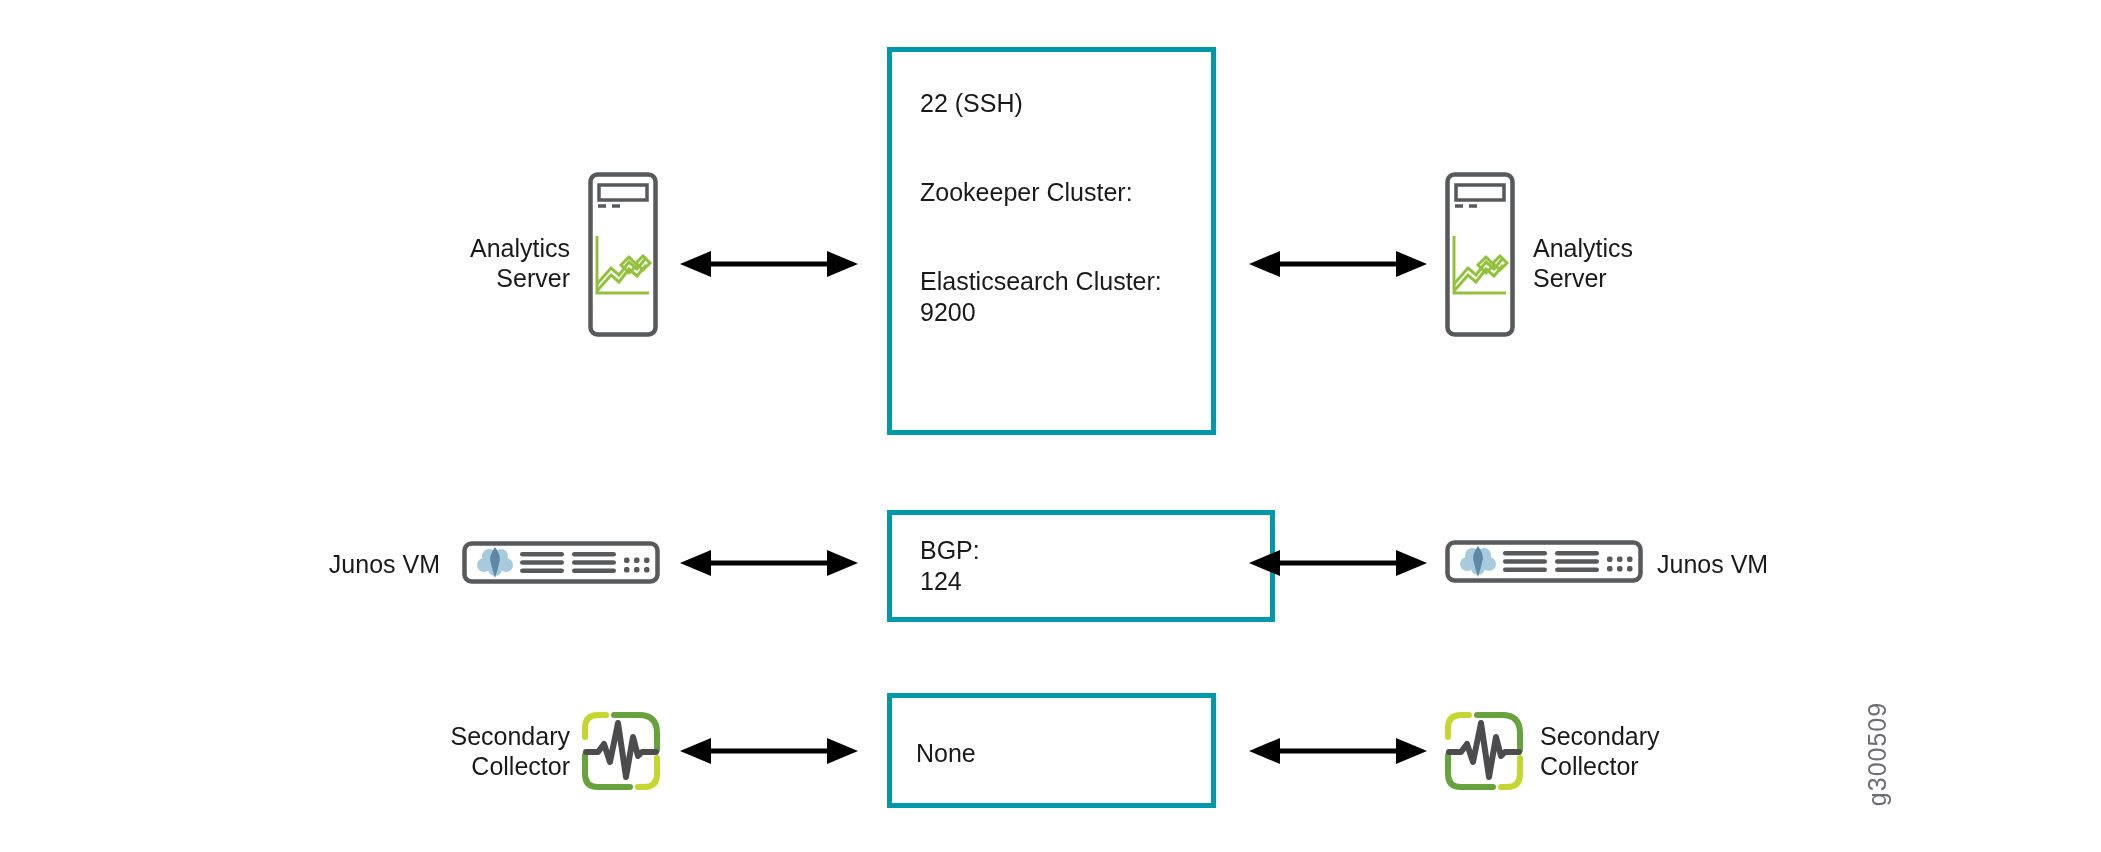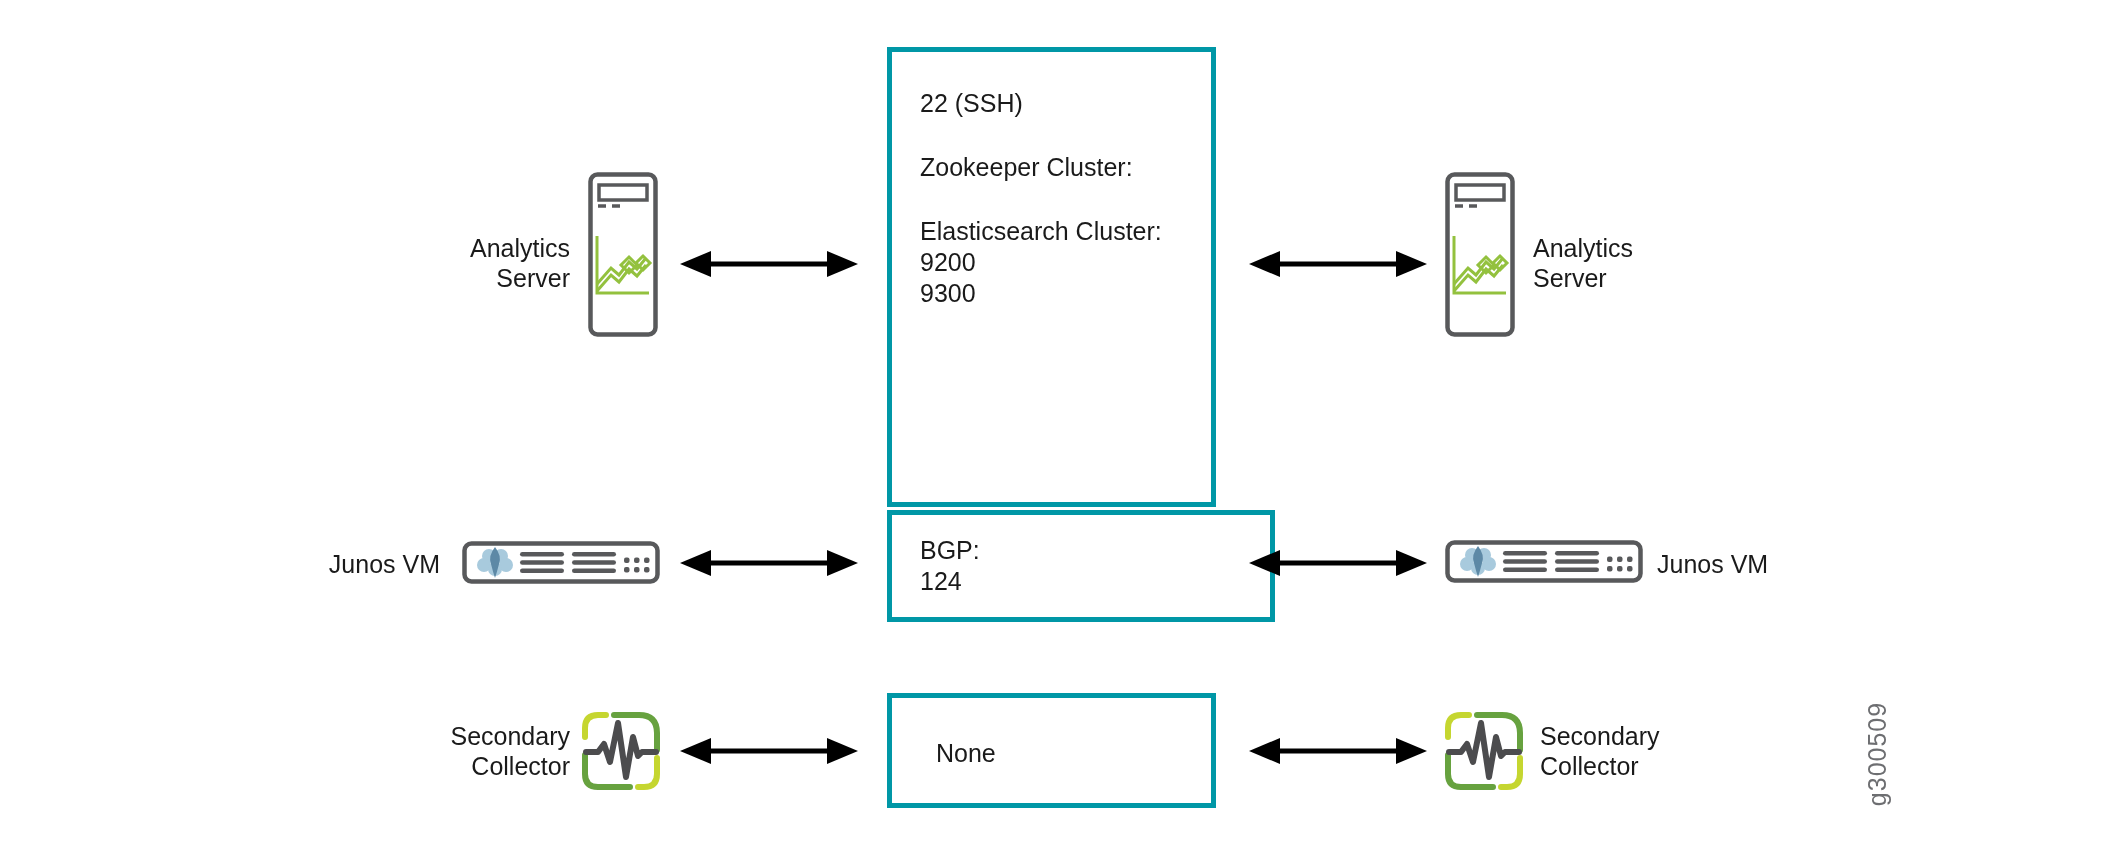--- a/index.html
+++ b/index.html
@@ -8,21 +8,21 @@
     font-family:"Liberation Sans", sans-serif; color:#1a1a1a; overflow:hidden;
   }
   .label { position:absolute; font-size:25px; line-height:30px; white-space:nowrap; }
   .label.right-align { text-align:right; }
   .icon-wrap { position:absolute; }
   .port-box {
     position:absolute; box-sizing:border-box; background:#ffffff;
     border:5px solid #0097a6;
   }
   .port-line { font-size:25px; line-height:31px; white-space:nowrap; }
-  .port-line.group-gap { margin-top:33px; }
+  .port-line.group-gap { margin-top:58px; }
   .arrow { position:absolute; width:178px; height:30px; }
   .watermark {
     position:absolute; left:1808px; top:739px; width:140px; height:30px;
     transform:rotate(-90deg); text-align:center;
     font-size:25px; color:#6d6e71; letter-spacing:1px; white-space:nowrap;
   }
   svg { display:block; }
 </style>
 </head>
 <body>
@@ -51,26 +51,25 @@
   </span>
 
   <span class="arrow" style="left:680px; top:249px;">
     <svg width="178" height="30" viewBox="0 0 178 30">
       <line x1="24" y1="15" x2="154" y2="15" stroke="#000000" stroke-width="5"></line>
       <polygon points="0,15 31,2 31,28" fill="#000000"></polygon>
       <polygon points="178,15 147,2 147,28" fill="#000000"></polygon>
     </svg>
   </span>
 
-  <div class="port-box" style="left:887px; top:47px; width:329px; height:460px; padding:36px 0 0 28px;">
+  <div class="port-box" style="left:887px; top:47px; width:329px; height:388px; padding:36px 0 0 28px;">
     <div class="port-line">22 (SSH)</div>
     <div class="port-line group-gap">Zookeeper Cluster:</div>
     <div class="port-line group-gap">Elasticsearch Cluster:</div>
     <div class="port-line">9200</div>
-    <div class="port-line">9300</div>
   </div>
 
   <span class="arrow" style="left:1249px; top:249px;">
     <svg width="178" height="30" viewBox="0 0 178 30">
       <line x1="24" y1="15" x2="154" y2="15" stroke="#000000" stroke-width="5"></line>
       <polygon points="0,15 31,2 31,28" fill="#000000"></polygon>
       <polygon points="178,15 147,2 147,28" fill="#000000"></polygon>
     </svg>
   </span>
 
@@ -198,21 +197,21 @@
   </span>
 
   <span class="arrow" style="left:680px; top:736px;">
     <svg width="178" height="30" viewBox="0 0 178 30">
       <line x1="24" y1="15" x2="154" y2="15" stroke="#000000" stroke-width="5"></line>
       <polygon points="0,15 31,2 31,28" fill="#000000"></polygon>
       <polygon points="178,15 147,2 147,28" fill="#000000"></polygon>
     </svg>
   </span>
 
-  <div class="port-box" style="left:887px; top:693px; width:329px; height:115px; padding:40px 0 0 44px;">
+  <div class="port-box" style="left:887px; top:693px; width:329px; height:115px; padding:40px 0 0 24px;">
     <div class="port-line">None</div>
   </div>
 
   <span class="arrow" style="left:1249px; top:736px;">
     <svg width="178" height="30" viewBox="0 0 178 30">
       <line x1="24" y1="15" x2="154" y2="15" stroke="#000000" stroke-width="5"></line>
       <polygon points="0,15 31,2 31,28" fill="#000000"></polygon>
       <polygon points="178,15 147,2 147,28" fill="#000000"></polygon>
     </svg>
   </span>

